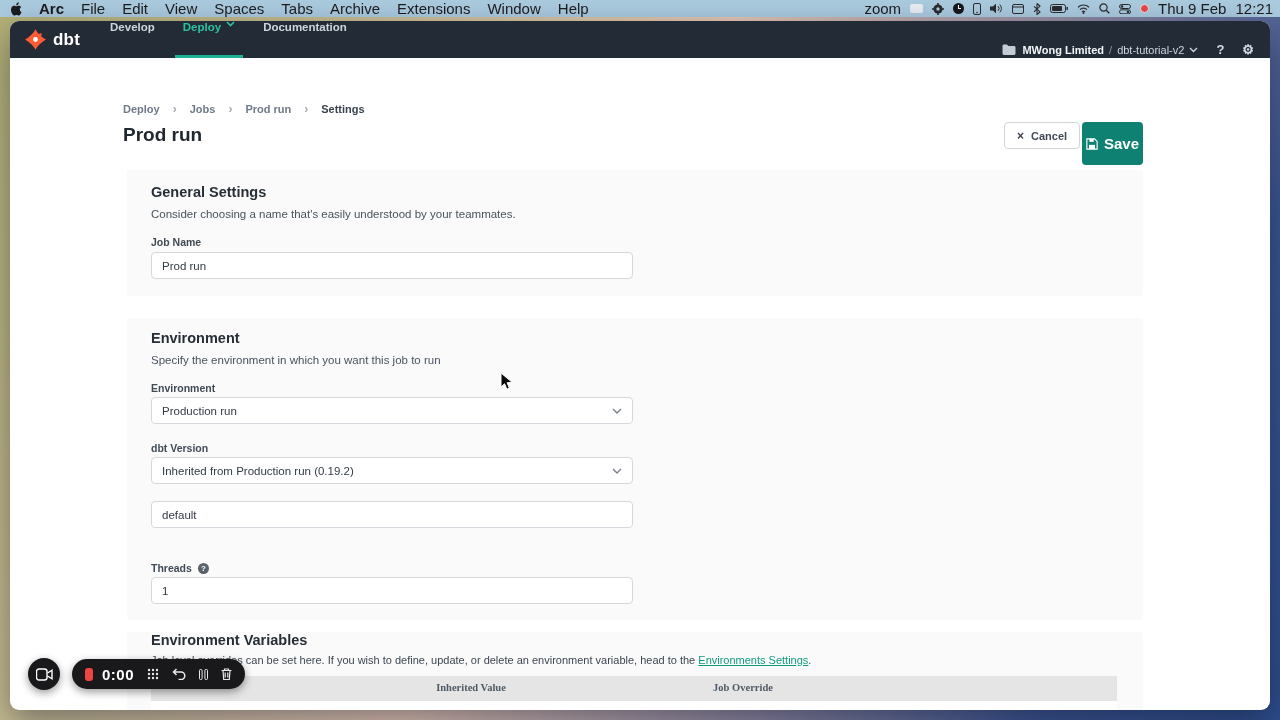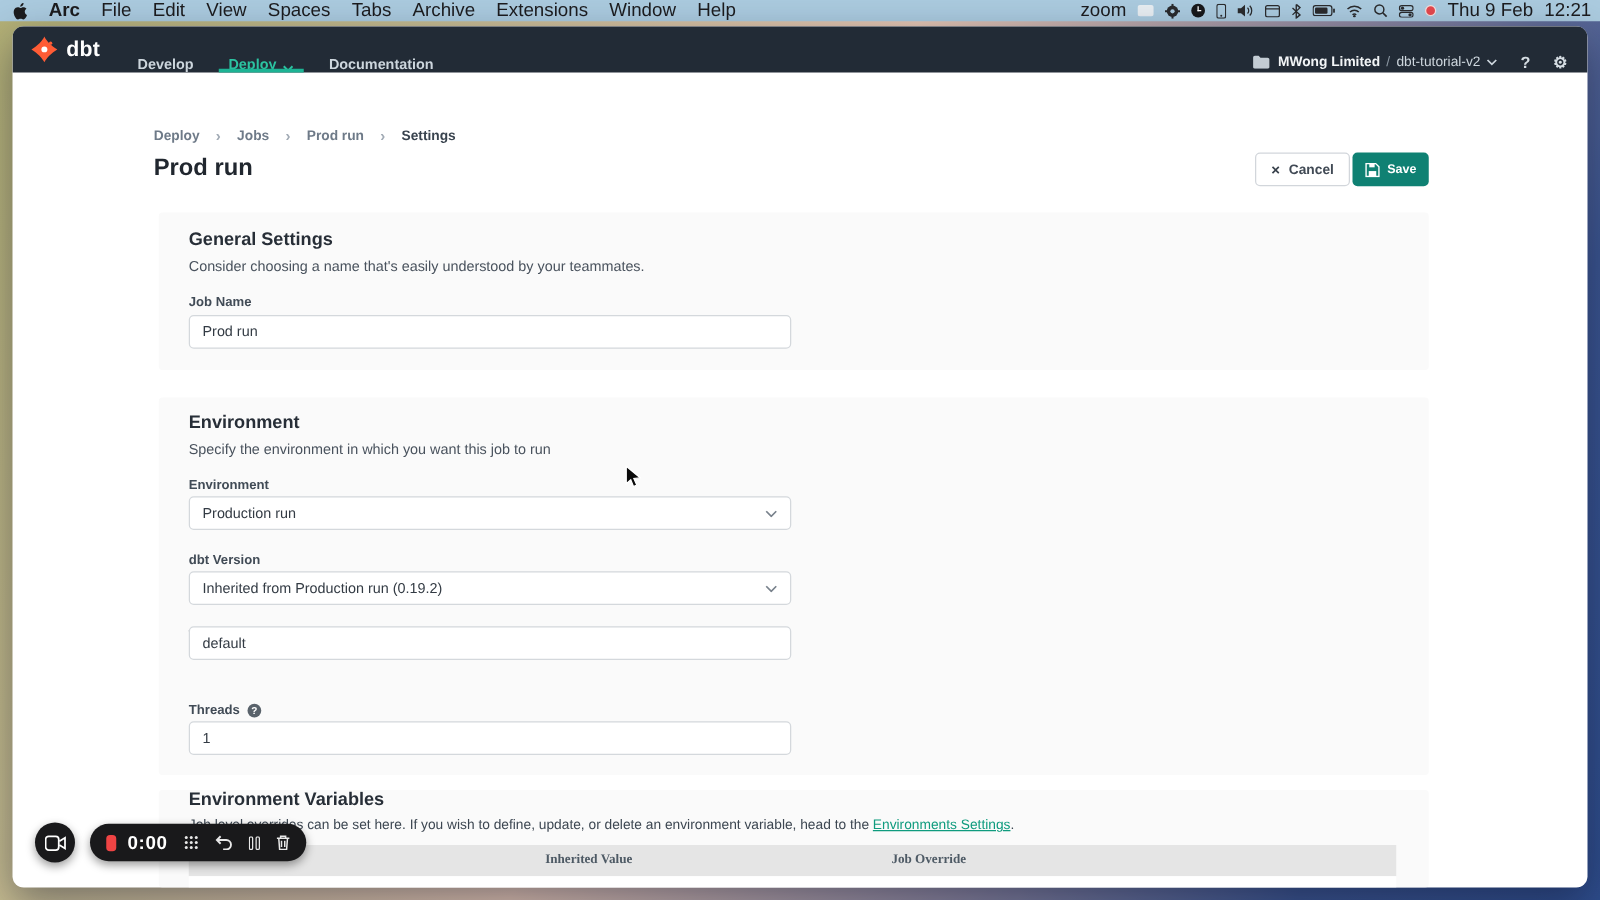--- a/index.html
+++ b/index.html
@@ -35,21 +35,21 @@
 
   
   .dbtnav{
     position:absolute; top:0; left:0; width:100%; height:37px; background:#222b36;
     display:flex; align-items:center; padding:0 16px 0 14px;
   }
   .brand{ display:flex; align-items:center; margin-right:30px; cursor:default; }
   .brand-text{ color:#ffffff; font-size:17px; font-weight:bold; letter-spacing:.2px; margin-left:6px; }
   .navlinks{ display:flex; align-items:center; height:100%; }
   .navlink{ color:#cdd6dd; font-size:11.5px; font-weight:bold; margin-right:28px; height:100%;
-            display:flex; align-items:flex-end; position:relative; }
+            display:flex; align-items:flex-start; position:relative; }
   .navlink.active{ color:#2cc3a1; }
   .navlink.active .underline{ position:absolute; left:-8px; right:-8px; bottom:0; height:3px; background:#1db394; }
   .navlink .chev{ margin-left:5px; display:flex; }
   .nav-right{ margin-left:auto; display:flex; align-items:center; color:#fff;margin-top:20px; }
   .acct{ display:flex; align-items:center; font-size:11px; }
   .acct .folder{ margin-right:6px; display:flex; }
   .acct .name{ color:#f2f5f7; font-weight:bold; }
   .acct .sep{ color:#8b97a2; margin:0 5px; }
   .acct .proj{ color:#cdd6dd; }
   .acct .chev{ margin-left:5px; display:flex; }
@@ -60,23 +60,23 @@
                color:#6e7a88; display:flex; align-items:center; }
   .breadcrumb .bsep{ margin:0 13px; color:#a2abb5; font-size:12px; }
   .breadcrumb .bc-last{ color:#39434e; }
 
   .page-title{ position:absolute; left:113px; top:103px; font-size:19px; font-weight:bold; color:#21272f; }
 
   .btn-cancel{ position:absolute; left:994px; top:101px; height:27px; padding:0 12px;
     background:#fff; border:1px solid #d2d6db; border-radius:4px; display:flex; align-items:center;
     font-size:11px; font-weight:bold; color:#414a55; }
   .btn-cancel .x{ margin-right:7px; font-size:12px; color:#39424c; }
-  .btn-save{ position:absolute; left:1072px; top:101px; height:27px; width:61px;
+  .btn-save{ position:absolute; left:1072px; top:101px; height:43px; width:61px;
     background:#0f8173; border:none; border-radius:4px; display:flex; align-items:center; justify-content:center;
-    font-size:10px; font-weight:bold; color:#ffffff; }
+    font-size:15px; font-weight:bold; color:#ffffff; }
   .btn-save svg{ margin-right:6px; }
 
   .card{ position:absolute; left:117px; width:1016px; background:#fafafa; border-radius:3px; }
   .card1{ top:149px; height:126px; }
   .card2{ top:297px; height:302px; }
   .card3{ top:611px; height:78px; }
   .sec-title{ position:absolute; left:24px; font-size:14.5px; font-weight:bold; color:#272e37; }
   .sec-sub{ position:absolute; left:24px; font-size:11.5px; color:#49525d; }
   .f-label{ position:absolute; left:24px; font-size:10.5px; font-weight:bold; color:#414b56; display:flex; align-items:center; }
   .help{ width:11px; height:11px; border-radius:50%; background:#59626b; color:#fff; font-size:8px; font-weight:bold;

